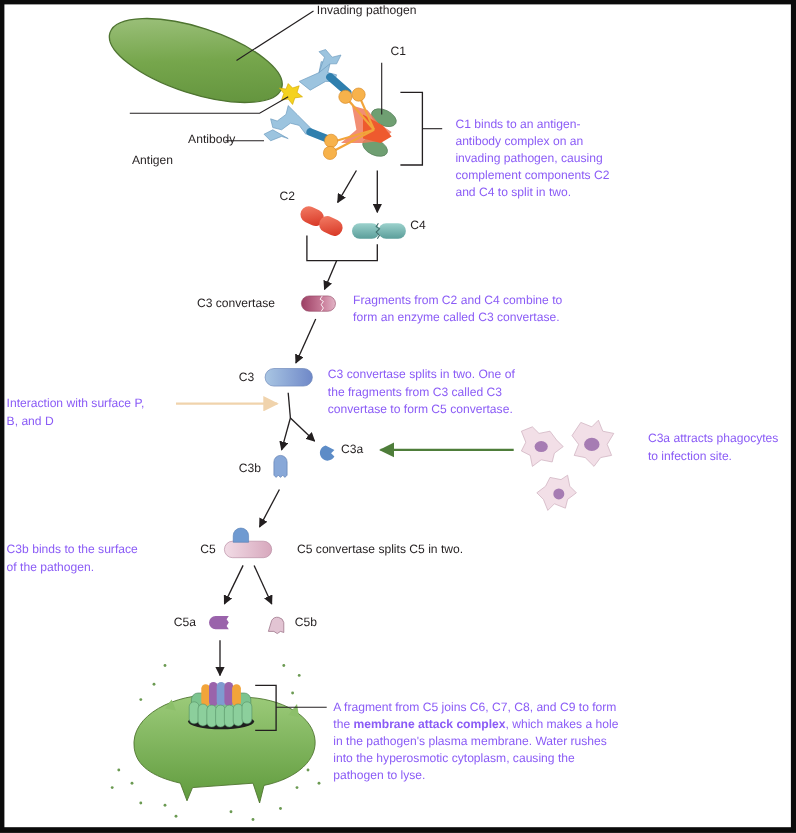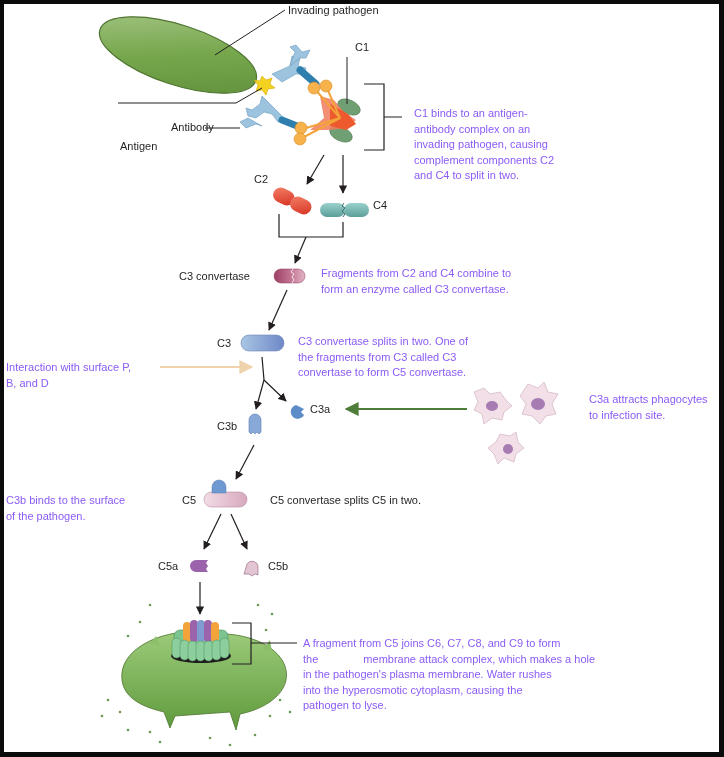--- a/index.html
+++ b/index.html
@@ -1,21 +1,21 @@
 <!DOCTYPE html>
 <html><head>
 <meta charset="utf-8">
 <style>
   html, body { margin: 0; padding: 0; background: #0b0b0b; }
   body { width: 724px; height: 757px; position: relative; overflow: hidden; font-family: "Liberation Sans", sans-serif; }
   #canvas { position: absolute; left: 4px; top: 4px; width: 715px; height: 748px; background: #ffffff; }
   svg#diagram { position: absolute; left: 0; top: 0; width: 724px; height: 757px; }
   .lbl { position: absolute; font-size: 11px; color: #231f20; line-height: 15.5px; white-space: nowrap; }
   .desc { position: absolute; font-size: 11px; color: #8b5cf6; line-height: 15.5px; white-space: pre-line; }
-  .desc b { font-weight: normal; margin-left: 42px; }
+  .desc b { font-weight: bold; }
 </style>
 </head>
 <body>
 
 <div id="canvas"></div>
 
 <svg id="diagram" viewBox="0 0 724 757" xmlns="http://www.w3.org/2000/svg">
   <defs>
     <marker id="ah" viewBox="0 0 10 10" refX="9" refY="5" markerWidth="7" markerHeight="7" orient="auto-start-reverse">
       <path d="M0,0 L10,5 L0,10 z" fill="#231f20"></path>

